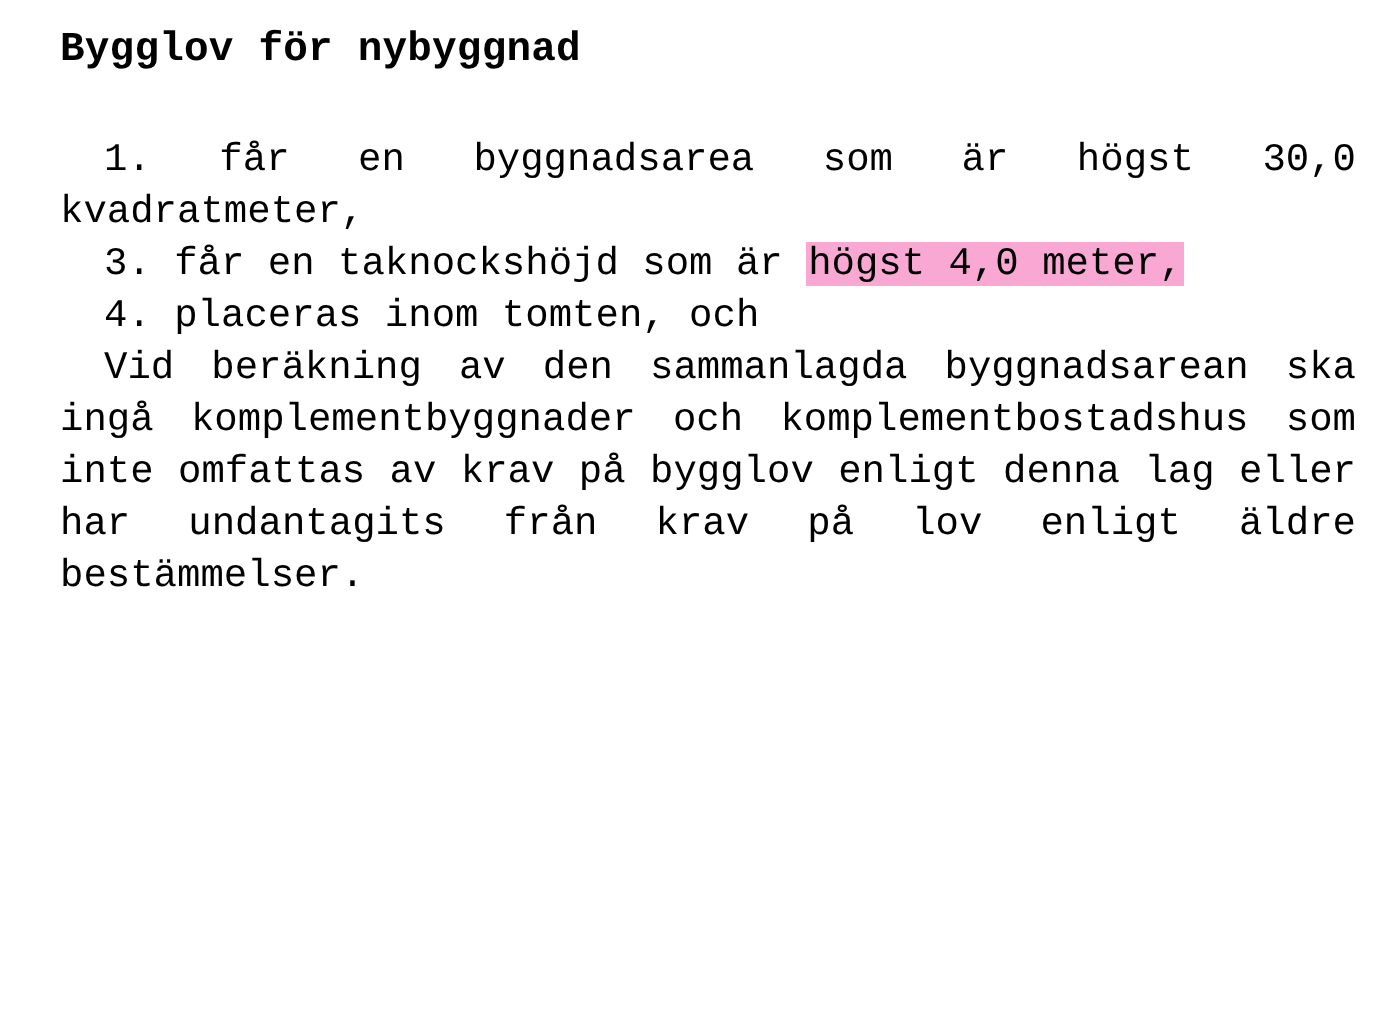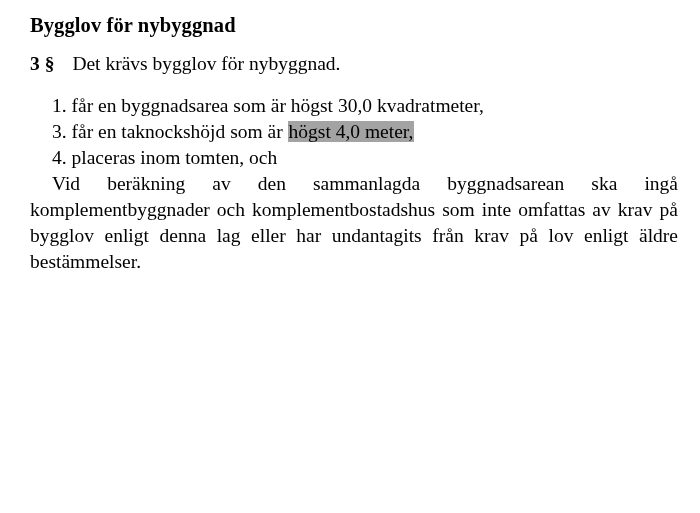--- a/index.html
+++ b/index.html
@@ -13,20 +13,21 @@
     font-family: "Liberation Serif", serif;
     color: #000000;
     overflow: hidden;
   }
   .page {
     width: 700px;
     height: 412px;
     box-sizing: border-box;
     padding: 14px 22px 0 30px;
     position: relative;
+    font-family: Liberation Mono, monospace;
   }
   .doc-title {
     font-size: 20.5px;
     font-weight: bold;
     margin: 0 0 14px 0;
     letter-spacing: 0.1px;
   }
   p {
     margin: 0;
     font-size: 19.5px;
@@ -44,37 +45,34 @@
     display: inline-block;
     width: 18px;
   }
   .list-item {
     text-indent: 22px;
   }
   .para-indent {
     text-indent: 22px;
   }
   .hl {
-    background: #a3a3a3;
+    background: #f9a8d4;
     padding: 0 1px;
   }
   .nowrap {
     white-space: nowrap;
   }
 </style>
 </head>
 <body>
 
 <div class="page">
 
   <h1 class="doc-title">Bygglov för nybyggnad</h1>
 
-  <p>
-    <span class="sec-label">3 §</span><span class="sec-gap"></span><span>Det krävs bygglov för nybyggnad.</span>
-  </p>
 
   <div class="para-gap"></div>
 
 
   <p class="list-item">1. får en byggnadsarea som är högst 30,0 kvadratmeter,</p>
 
 
   <p class="list-item"><span>3. får en taknockshöjd som är </span><span class="hl nowrap">högst 4,0 meter,</span></p>
 
   <p class="list-item">4. placeras inom tomten, och</p>

